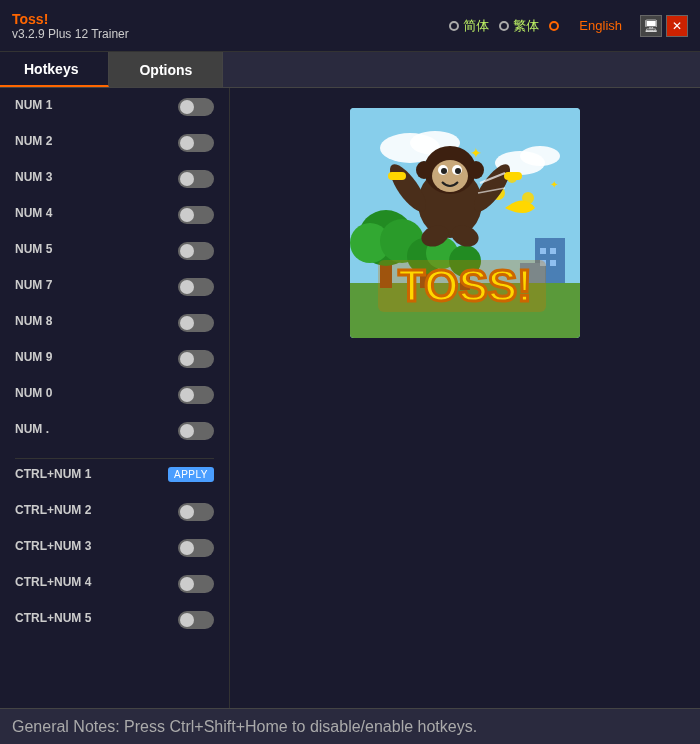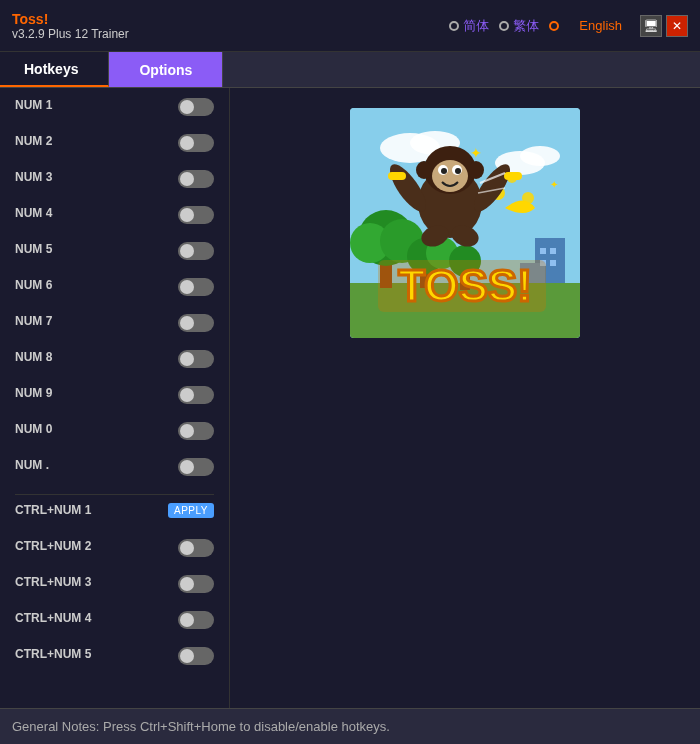--- a/index.html
+++ b/index.html
@@ -39,21 +39,21 @@
     .title-right {
       display: flex;
       align-items: center;
       gap: 10px;
     }
     .lang-option {
       display: flex;
       align-items: center;
       gap: 4px;
       font-size: 13px;
-      color: #8b5cf6;
+      color: #bef264;
     }
     .lang-option.active {
       color: #ff6600;
       gap: 20px;
     }
     .radio-dot {
       width: 10px;
       height: 10px;
       border-radius: 50%;
       border: 2px solid #aaa;
@@ -94,21 +94,21 @@
     }
     .tab-item {
       padding: 8px 30px;
       font-size: 14px;
       font-weight: bold;
       color: #fff;
       cursor: pointer;
       border-right: 1px solid #444;
       display: flex;
       align-items: center;
-      background: #8b5cf6;
+      background: #404040;
     }
     .tab-item.active {
       background: #1a1a2e;
       border-bottom: 2px solid #ff6600;
       padding-left: 24px;
     }
 
     
     .main-content {
       display: flex;
@@ -198,21 +198,21 @@
       left: 0;
       width: 100%;
       height: 100%;
     }
 
     
     .footer {
       background: #2a2a3e;
       border-top: 1px solid #444;
       padding: 8px 12px;
-      font-size: 13px;
+      font-size: 16px;
       color: #aaa;
       height: 36px;
       display: flex;
       align-items: center;
     }
   </style>
 </head>
 <body>
 
 <div class="title-bar">
@@ -271,24 +271,20 @@
     <div class="hotkey-row">
       <span class="hotkey-label">NUM 4</span>
       <div class="toggle-switch"></div>
     </div>
 
     <div class="hotkey-row">
       <span class="hotkey-label">NUM 5</span>
       <div class="toggle-switch"></div>
     </div>
 
-    <div class="hotkey-row">
-      <span class="hotkey-label">NUM 6</span>
-      <div class="toggle-switch"></div>
-    </div>
 
     <div class="hotkey-row">
       <span class="hotkey-label">NUM 7</span>
       <div class="toggle-switch"></div>
     </div>
 
     <div class="hotkey-row">
       <span class="hotkey-label">NUM 8</span>
       <div class="toggle-switch"></div>
     </div>

